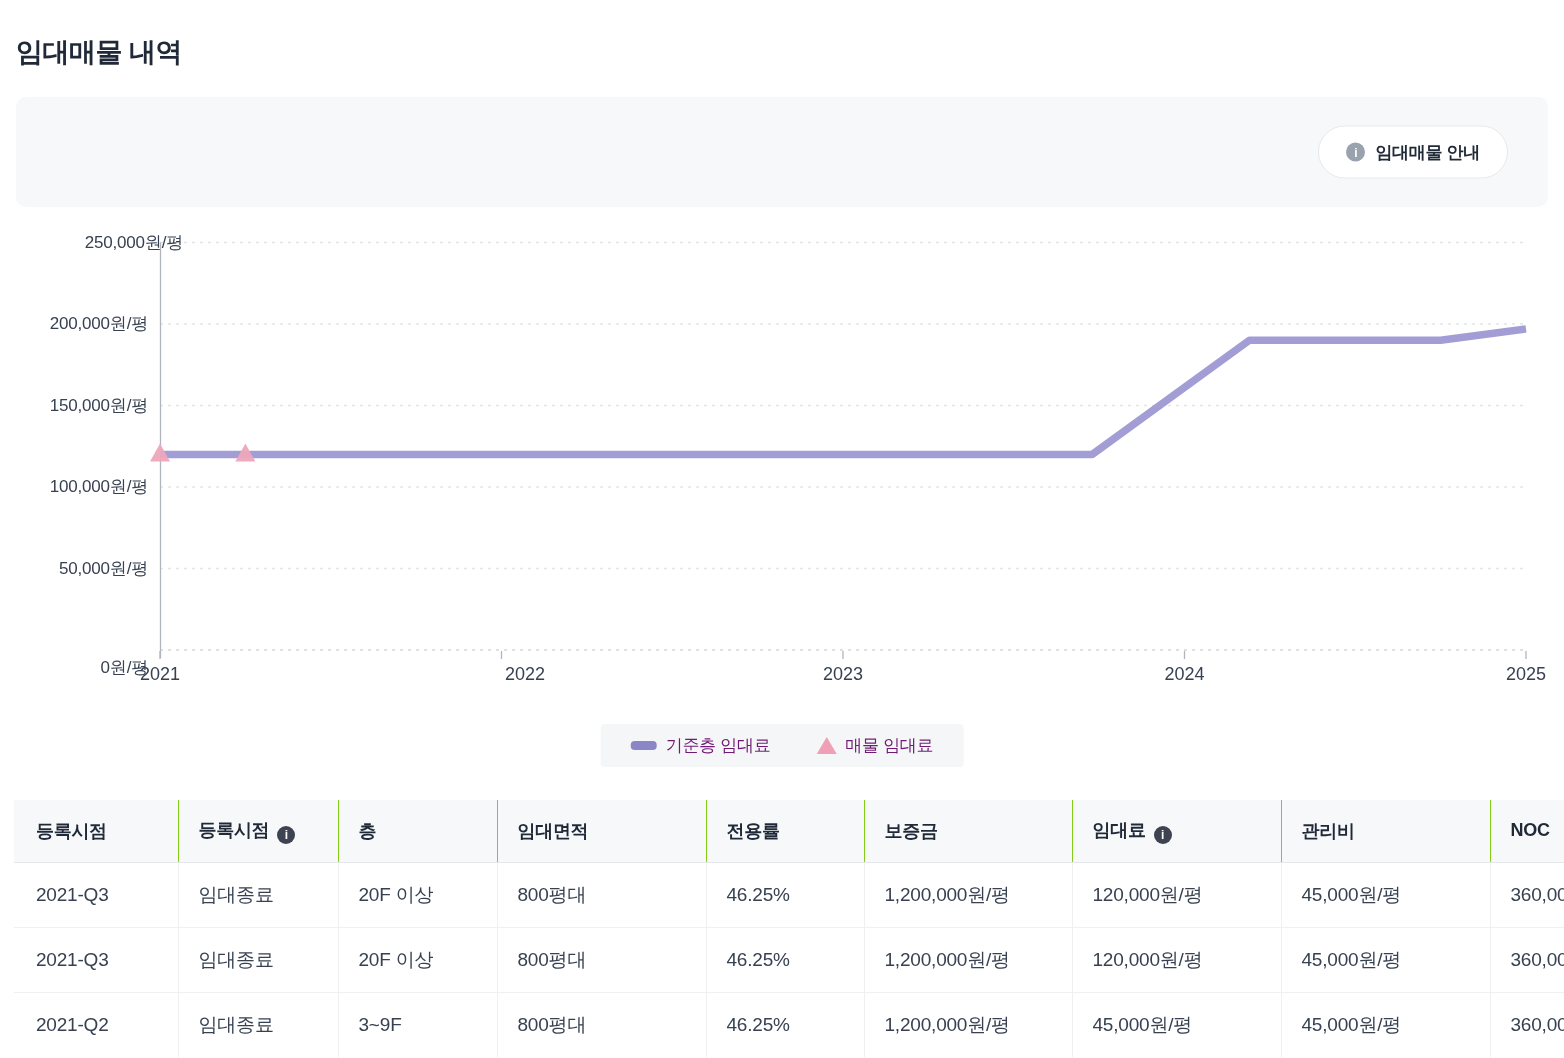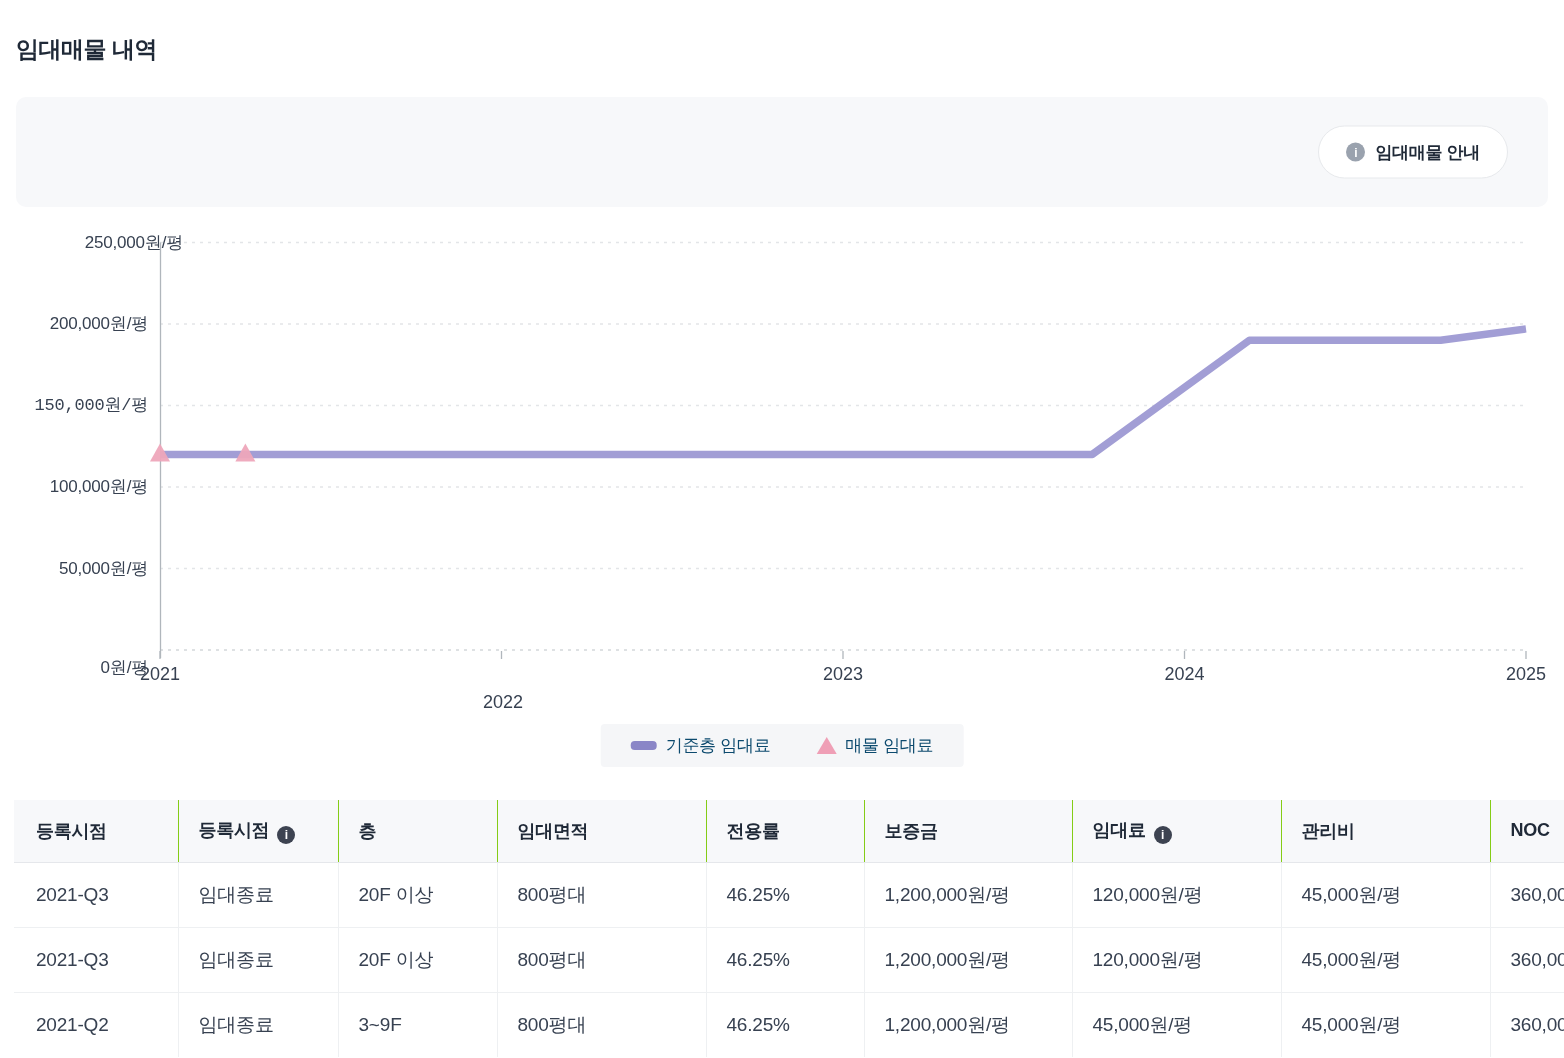--- a/index.html
+++ b/index.html
@@ -8,21 +8,21 @@
     width: 1564px; height: 1058px; overflow: hidden;
     background: #ffffff;
     font-family: "Liberation Sans", "DejaVu Sans", sans-serif;
     color: #374151;
   }
   .page { position: relative; width: 1564px; height: 1058px; }
 
   
   .title {
     position: absolute; left: 16px; top: 34px; margin: 0;
-    font-size: 23px; font-weight: 700; color: #1f2937; letter-spacing: -0.5px;
+    font-size: 27px; font-weight: 700; color: #1f2937; letter-spacing: -0.5px;
   }
 
   
   .banner {
     position: absolute; left: 16px; top: 97px; width: 1532px; height: 110px;
     background: #f7f8fa; border-radius: 10px;
   }
   .banner-text {
     position: absolute; left: 34px; top: 50%; transform: translateY(-50%);
     margin: 0; font-size: 17px; color: #4b5563; letter-spacing: -0.2px;
@@ -50,21 +50,21 @@
   .x-label {
     position: absolute; transform: translateX(-50%); top: 436px;
     font-size: 18px; color: #374151;
   }
 
   
   .legend {
     position: absolute; left: 50%; top: 724px; transform: translateX(-50%);
     height: 43px; display: flex; align-items: center; gap: 46px;
     padding: 0 30px; background: #f5f6f8; border-radius: 4px;
-    font-size: 17px; color: #0c4a6e; letter-spacing: -0.3px; white-space: nowrap;
+    font-size: 17px; color: #701a75; letter-spacing: -0.3px; white-space: nowrap;
   }
   .legend-item { display: flex; align-items: center; gap: 9px; }
   .swatch-line { width: 26px; height: 9px; border-radius: 4px; background: #8a86c7; }
   .swatch-triangle {
     width: 0; height: 0;
     border-left: 10px solid transparent; border-right: 10px solid transparent;
     border-bottom: 17px solid #ef9fb6;
   }
 
   
@@ -124,27 +124,27 @@
         <line x1="1184.5" y1="423" x2="1184.5" y2="431" stroke="#b0b6bc" stroke-width="1.3"></line>
         <line x1="1526" y1="423" x2="1526" y2="431" stroke="#b0b6bc" stroke-width="1.3"></line>
         <polyline points="160.0,226.4 1092.3,226.4 1249.4,112.3 1440.6,112.3 1526.0,100.9" fill="none" stroke="#a29ed5" stroke-width="7.5" stroke-linejoin="round" stroke-linecap="butt"></polyline>
         <path d="M 160 215.4 L 170 233.4 L 150 233.4 Z" fill="#eea6ba" opacity="0.95"></path>
         <path d="M 245.375 215.4 L 255.375 233.4 L 235.375 233.4 Z" fill="#eea6ba" opacity="0.95"></path>
       </svg>
     <div id="y-labels">
         <div class="y-label" style="top: 428px;">0원/평</div>
         <div class="y-label" style="top: 328.5px;">50,000원/평</div>
         <div class="y-label" style="top: 247px;">100,000원/평</div>
-        <div class="y-label" style="top: 165.5px; font-family: Liberation Mono, monospace;">150,000원/평</div>
+        <div class="y-label" style="top: 165.5px;">150,000원/평</div>
         <div class="y-label" style="top: 84px;">200,000원/평</div>
         <div class="y-label" style="top: 2.5px; margin-left: 35px;">250,000원/평</div>
       </div>
     <div id="x-labels">
         <div class="x-label" style="left: 160px;">2021</div>
-        <div class="x-label" style="left: 503px; margin-top: 28px;">2022</div>
+        <div class="x-label" style="left: 525px;">2022</div>
         <div class="x-label" style="left: 843px;">2023</div>
         <div class="x-label" style="left: 1184.5px;">2024</div>
         <div class="x-label" style="left: 1526px;">2025</div>
       </div>
   </div>
 
   <div class="legend">
     <div class="legend-item">
       <span class="swatch-line" style="background: rgb(138, 134, 199);"></span>
       <span>기준층 임대료</span>

